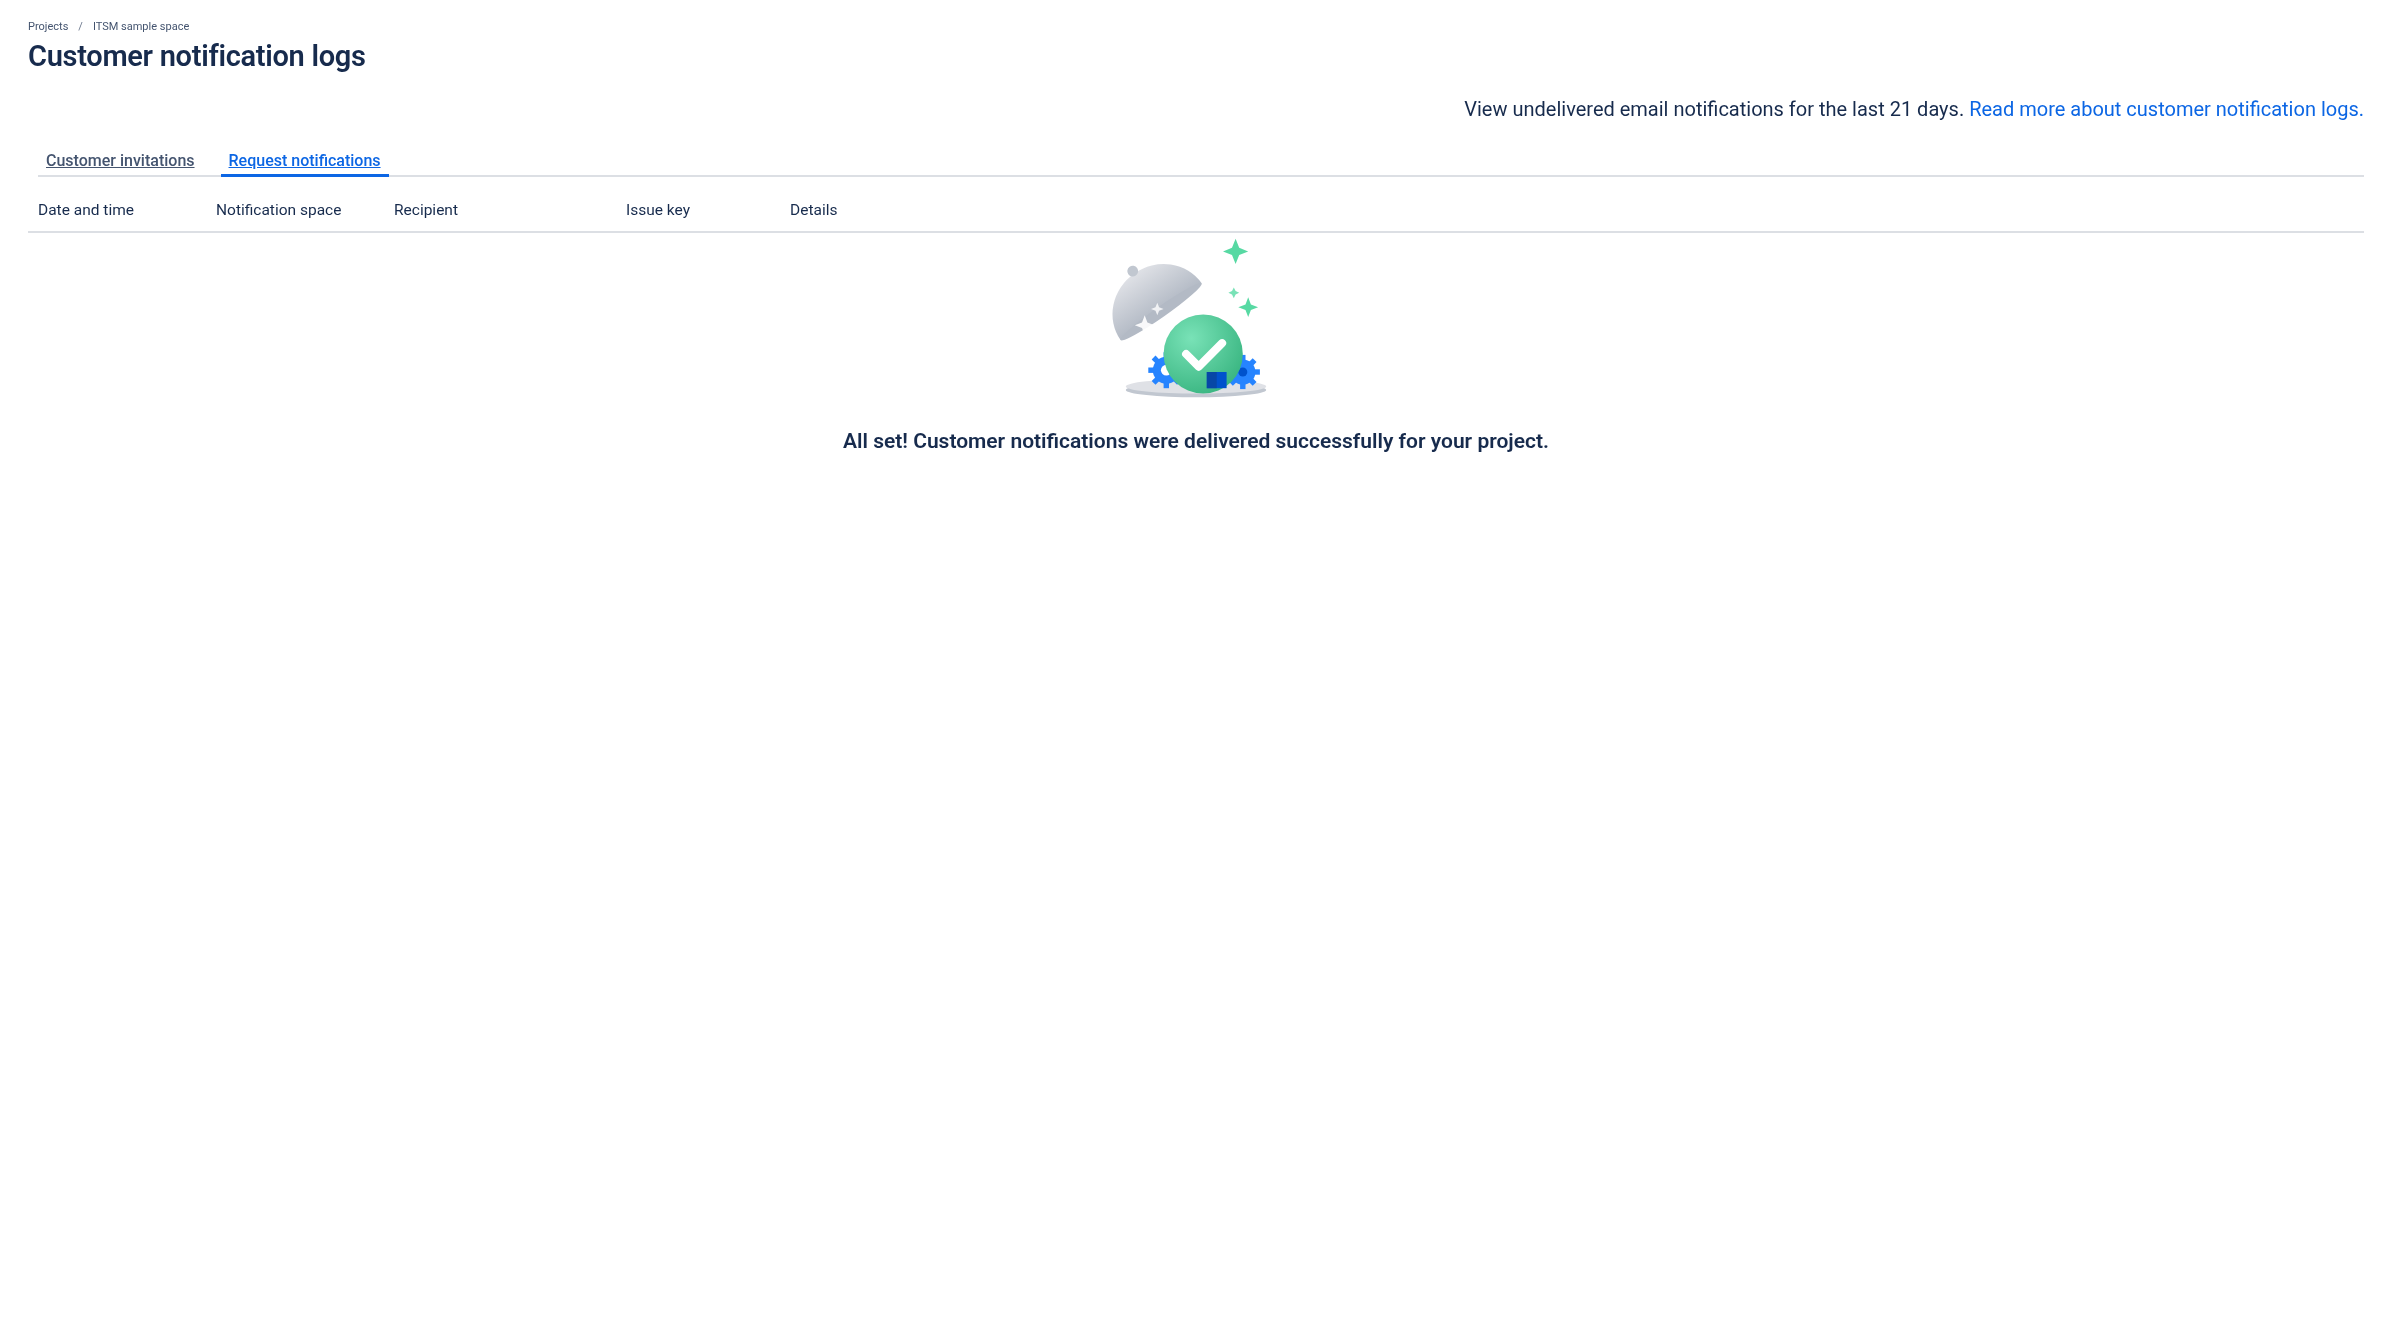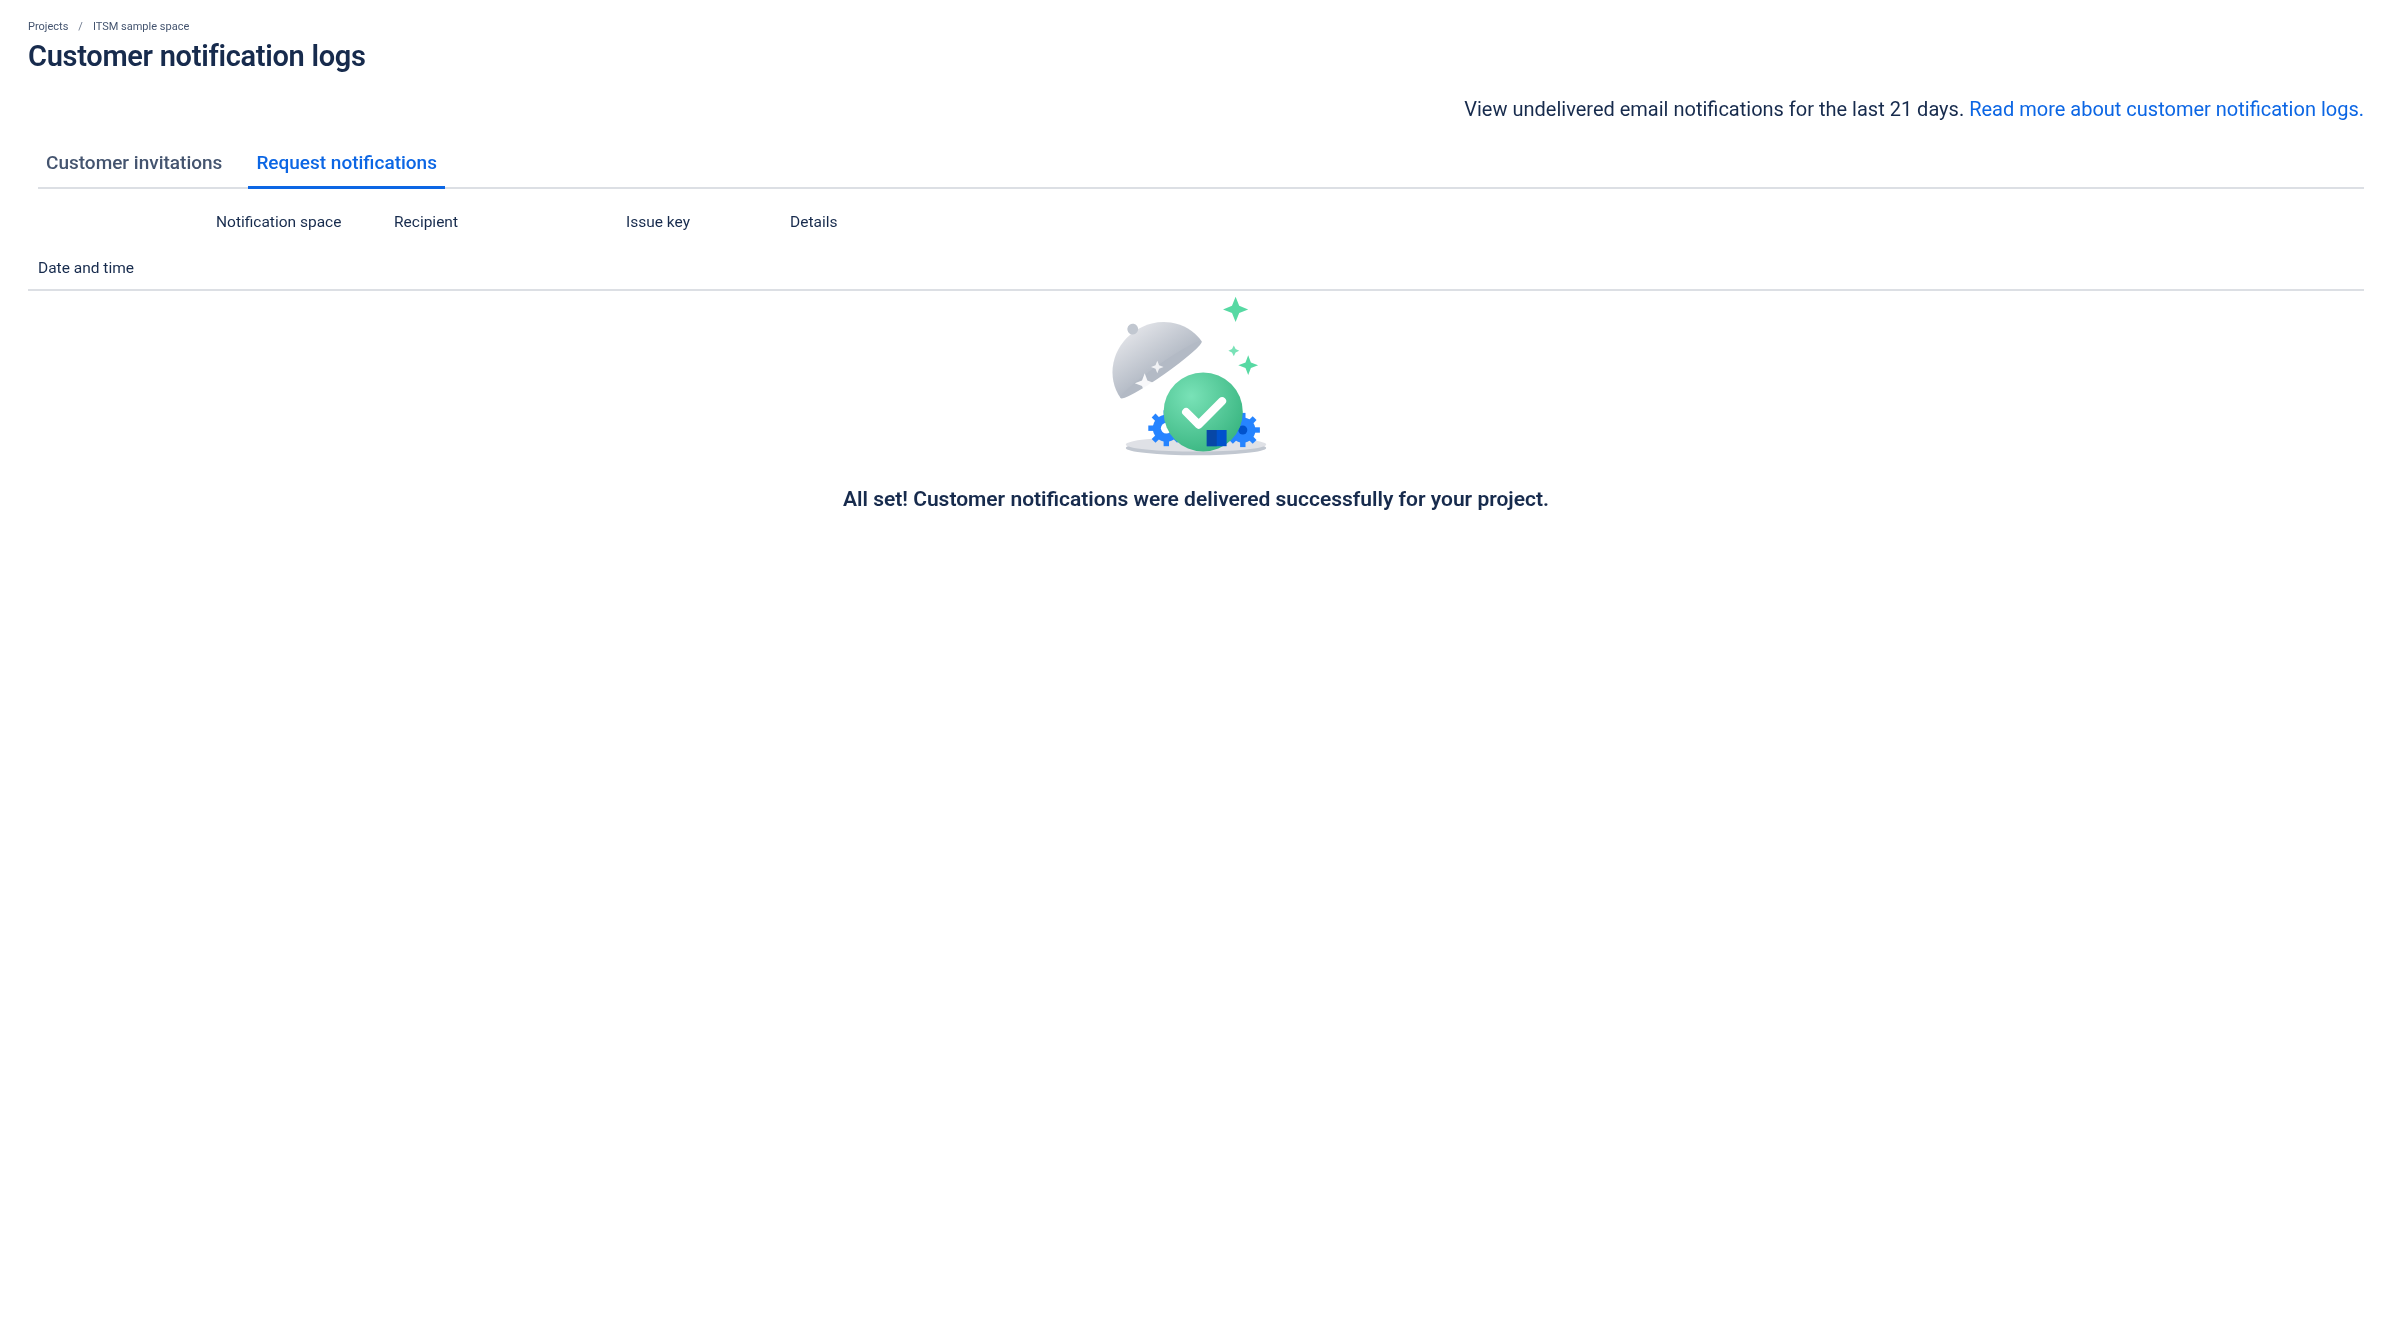--- a/index.html
+++ b/index.html
@@ -46,42 +46,43 @@
       text-decoration: none;
       cursor: pointer;
     }
     .tabs {
       display: flex;
       border-bottom: 2px solid #DCDFE4;
       margin-bottom: 14px;
       margin-left: 10px;
     }
     .tab {
-      padding: 8px 8px 12px 8px;
-      font-size: 19px;
+      padding: 8px 8px 4px 8px;
+      font-size: 16px;
       color: #44546F;
       cursor: pointer;
       margin-right: 18px;
       border-bottom: 3px solid transparent;
       margin-bottom: -2px;
       font-weight: 500;
+      text-decoration: underline;
     }
     .tab.active {
       color: #0C66E4;
       border-bottom-color: #0C66E4;
     }
     .table-head {
       display: flex;
       border-bottom: 2px solid #DCDFE4;
       padding: 10px 0 12px 10px;
       font-size: 15.5px;
       color: #172B4D;
       font-weight: 400;
     }
-    .col-date { width: 178px; margin-top: 46px; }
+    .col-date { width: 178px; }
     .col-name { width: 178px; }
     .col-recipient { width: 232px; }
     .col-issue { width: 164px; }
     .col-details { flex: 1; }
     .empty-state {
       display: flex;
       flex-direction: column;
       align-items: center;
       padding-top: 4px;
       width: 100%;

